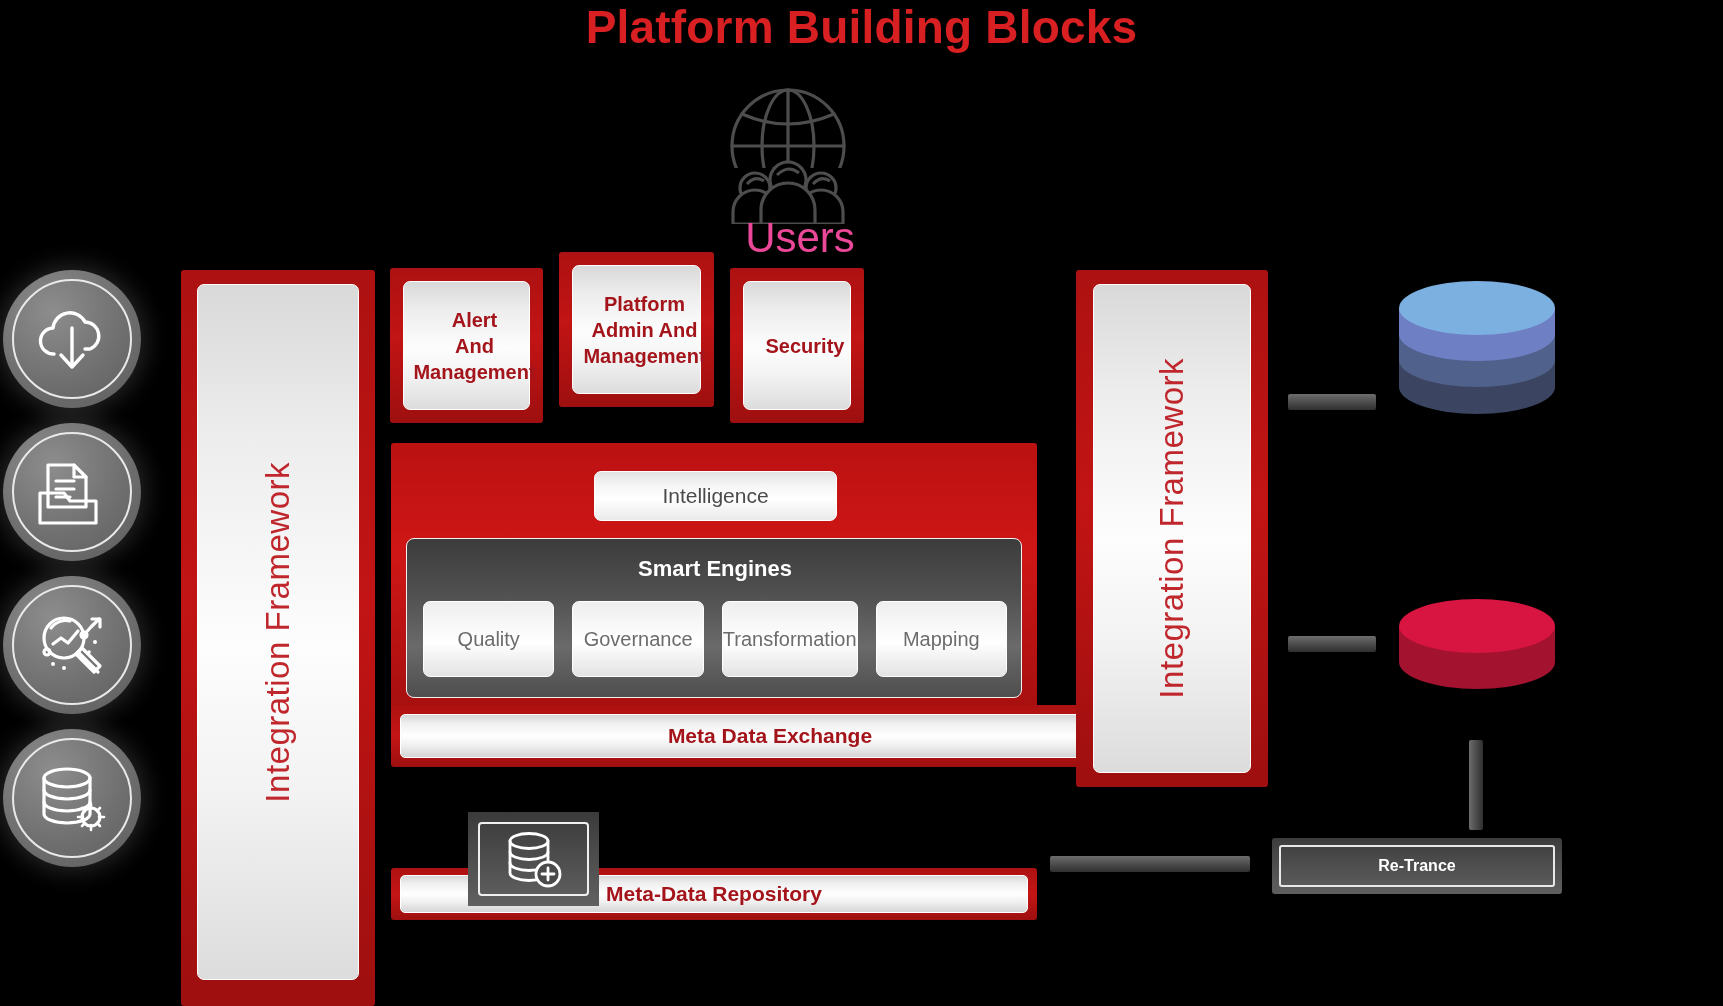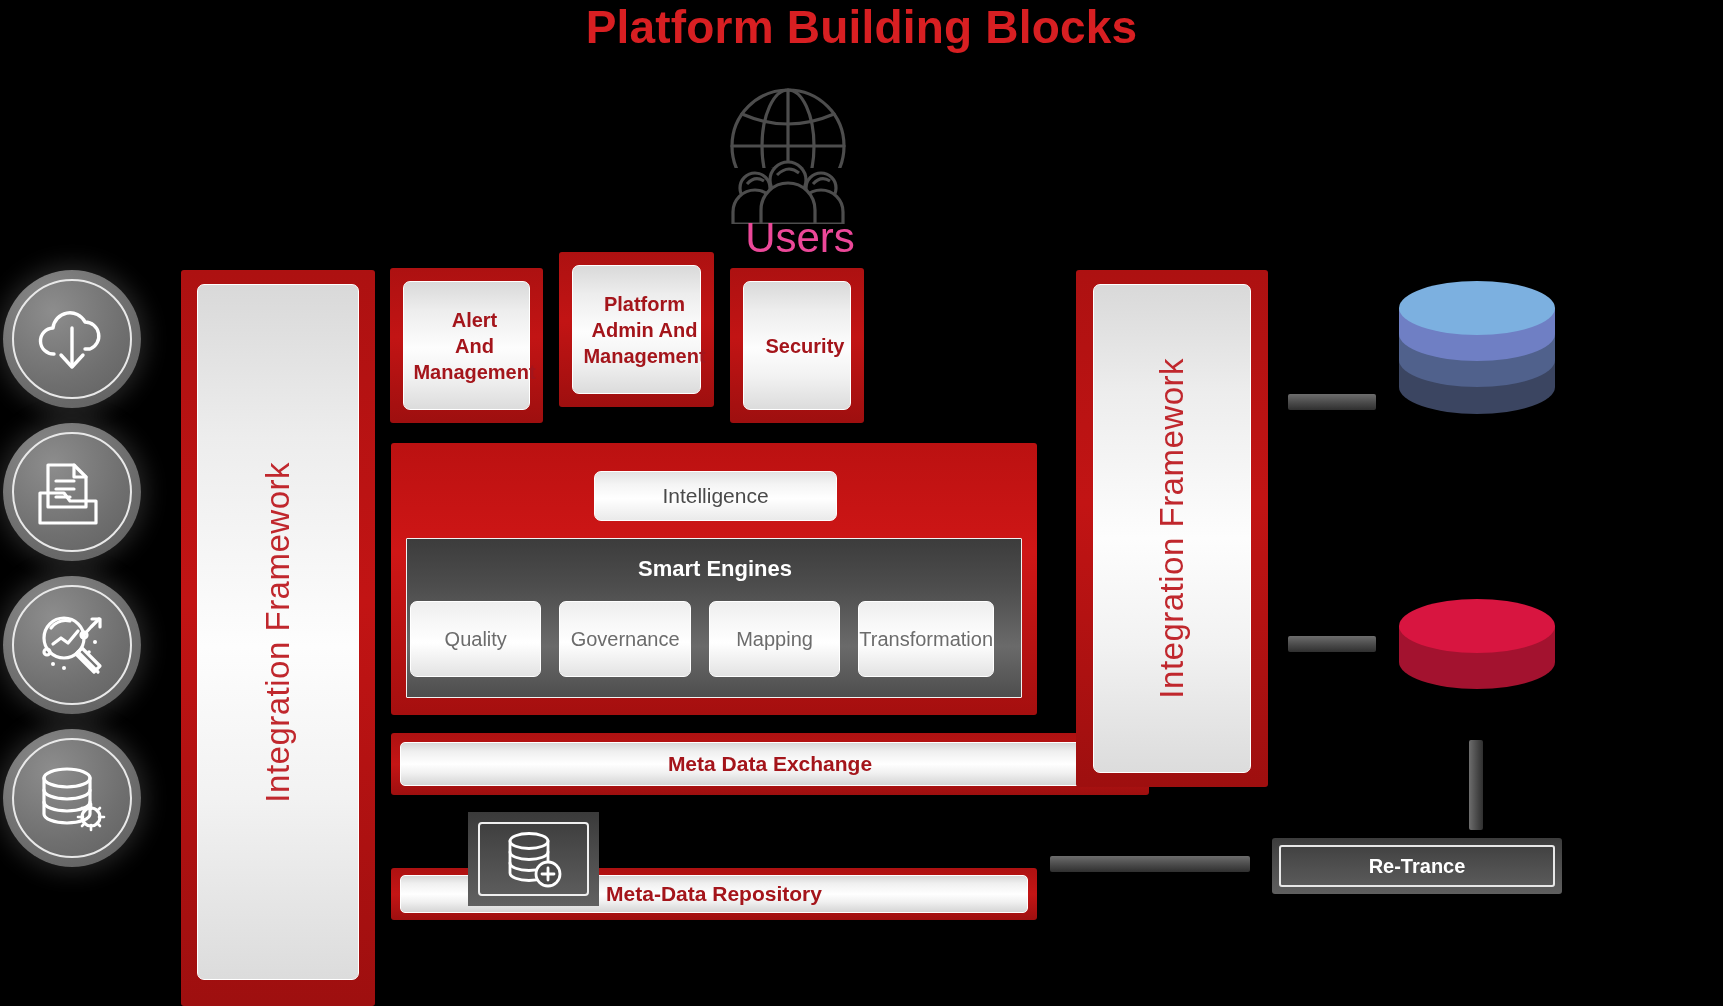--- a/index.html
+++ b/index.html
@@ -49,26 +49,26 @@
 
   .topbox-label{font-size:20px;font-weight:bold;color:#a4151b;line-height:26px;margin-left:16px;}
 
   
   #intel-panel{position:absolute;left:391px;top:443px;width:646px;height:272px;
     background:linear-gradient(180deg,#bb1111 0%,#cf1616 40%,#a50f0f 100%);border-radius:3px;}
   #intelligence-box{position:absolute;left:203px;top:28px;width:243px;height:50px;border-radius:7px;
     background:linear-gradient(180deg,#e2e2e2 0%,#f4f4f4 25%,#ffffff 55%,#eaeaea 100%);
     border:1.5px solid #fff;display:flex;align-items:center;justify-content:center;
     font-size:21px;color:#4a4a4a;}
-  #smart-engines{position:absolute;left:15px;top:95px;width:616px;height:160px;border-radius:1px;
+  #smart-engines{position:absolute;left:15px;top:95px;width:616px;height:160px;border-radius:8px;
     background:linear-gradient(180deg,#3c3c3c 0%,#4d4d4d 30%,#6a6a6a 68%,#4e4e4e 100%);
     border:1.5px solid #f2f2f2;}
   #smart-engines-title{position:absolute;left:0;top:17px;width:616px;text-align:center;
     font-size:22px;font-weight:bold;color:#fff;}
-  #engine-row{position:absolute;left:3px;top:62px;width:584px;height:76px;display:flex;gap:18px;}
+  #engine-row{position:absolute;left:16px;top:62px;width:584px;height:76px;display:flex;gap:18px;}
   .engine-chip{flex:1;border-radius:7px;
     background:linear-gradient(180deg,#eeeeee 0%,#f8f8f8 30%,#ffffff 55%,#e3e3e3 100%);
     border:1.5px solid #fff;display:flex;align-items:center;justify-content:center;
     font-size:20px;color:#6c6c6c;}
 
   
   .bar-frame{position:absolute;background:linear-gradient(180deg,#ad1111 0%,#c41515 50%,#9d0f0f 100%);
     border-radius:3px;}
   .bar-inner{position:absolute;border-radius:5px;
     background:linear-gradient(180deg,#d7d7d7 0%,#efefef 20%,#ffffff 50%,#f0f0f0 72%,#d5d5d5 100%);
@@ -82,21 +82,21 @@
 
   
   .connector{position:absolute;height:16px;border-radius:2px;
     background:linear-gradient(180deg,#6d6d6d 0%,#4a4a4a 55%,#2f2f2f 100%);}
   .connector-v{position:absolute;width:14px;border-radius:2px;
     background:linear-gradient(90deg,#6d6d6d 0%,#4a4a4a 55%,#2f2f2f 100%);}
 
   #retrance-box{position:absolute;left:1272px;top:838px;width:290px;height:56px;
     background:linear-gradient(180deg,#3c3c3c 0%,#4d4d4d 45%,#5f5f5f 100%);border-radius:3px;}
   #retrance-box .ibox{position:absolute;inset:7px;border:2px solid #e8e8e8;border-radius:3px;
-    display:flex;align-items:center;justify-content:center;font-size:20px;font-weight:bold;color:#fff;}
+    display:flex;align-items:center;justify-content:center;font-size:16px;font-weight:bold;color:#fff;}
 </style>
 </head>
 <body>
 
 <div class="stage">
 
   <div id="page-title">Platform Building Blocks</div>
 
   <div id="users-cluster">
     <svg id="users-icon" viewBox="0 0 160 140">
@@ -222,27 +222,27 @@
     </div>
   </div>
 
   <div id="intel-panel">
     <div id="intelligence-box">Intelligence</div>
     <div id="smart-engines">
       <div id="smart-engines-title">Smart Engines</div>
       <div id="engine-row">
         <div class="engine-chip">Quality</div>
         <div class="engine-chip">Governance</div>
+        <div class="engine-chip">Transformation</div>
         <div class="engine-chip">Mapping</div>
-        <div class="engine-chip">Transformation</div>
       </div>
     </div>
   </div>
 
-  <div class="bar-frame" style="left:391px;top:733px;width:758px;height:62px">
+  <div class="bar-frame" style="left:391px;top:705px;width:758px;height:62px">
     <div class="bar-inner" style="left:9px;top:9px;right:9px;bottom:9px">Meta Data Exchange</div>
   </div>
 
   <div class="bar-frame" style="left:391px;top:868px;width:646px;height:52px">
     <div class="bar-inner" style="left:9px;top:7px;right:9px;bottom:7px">Meta-Data Repository</div>
   </div>
   <div id="repo-icon">
     <div class="ibox"></div>
     <svg width="72" height="62" viewBox="0 0 72 62">
       <g fill="none" stroke="#fff" stroke-width="2.8" stroke-linecap="round" stroke-linejoin="round">

